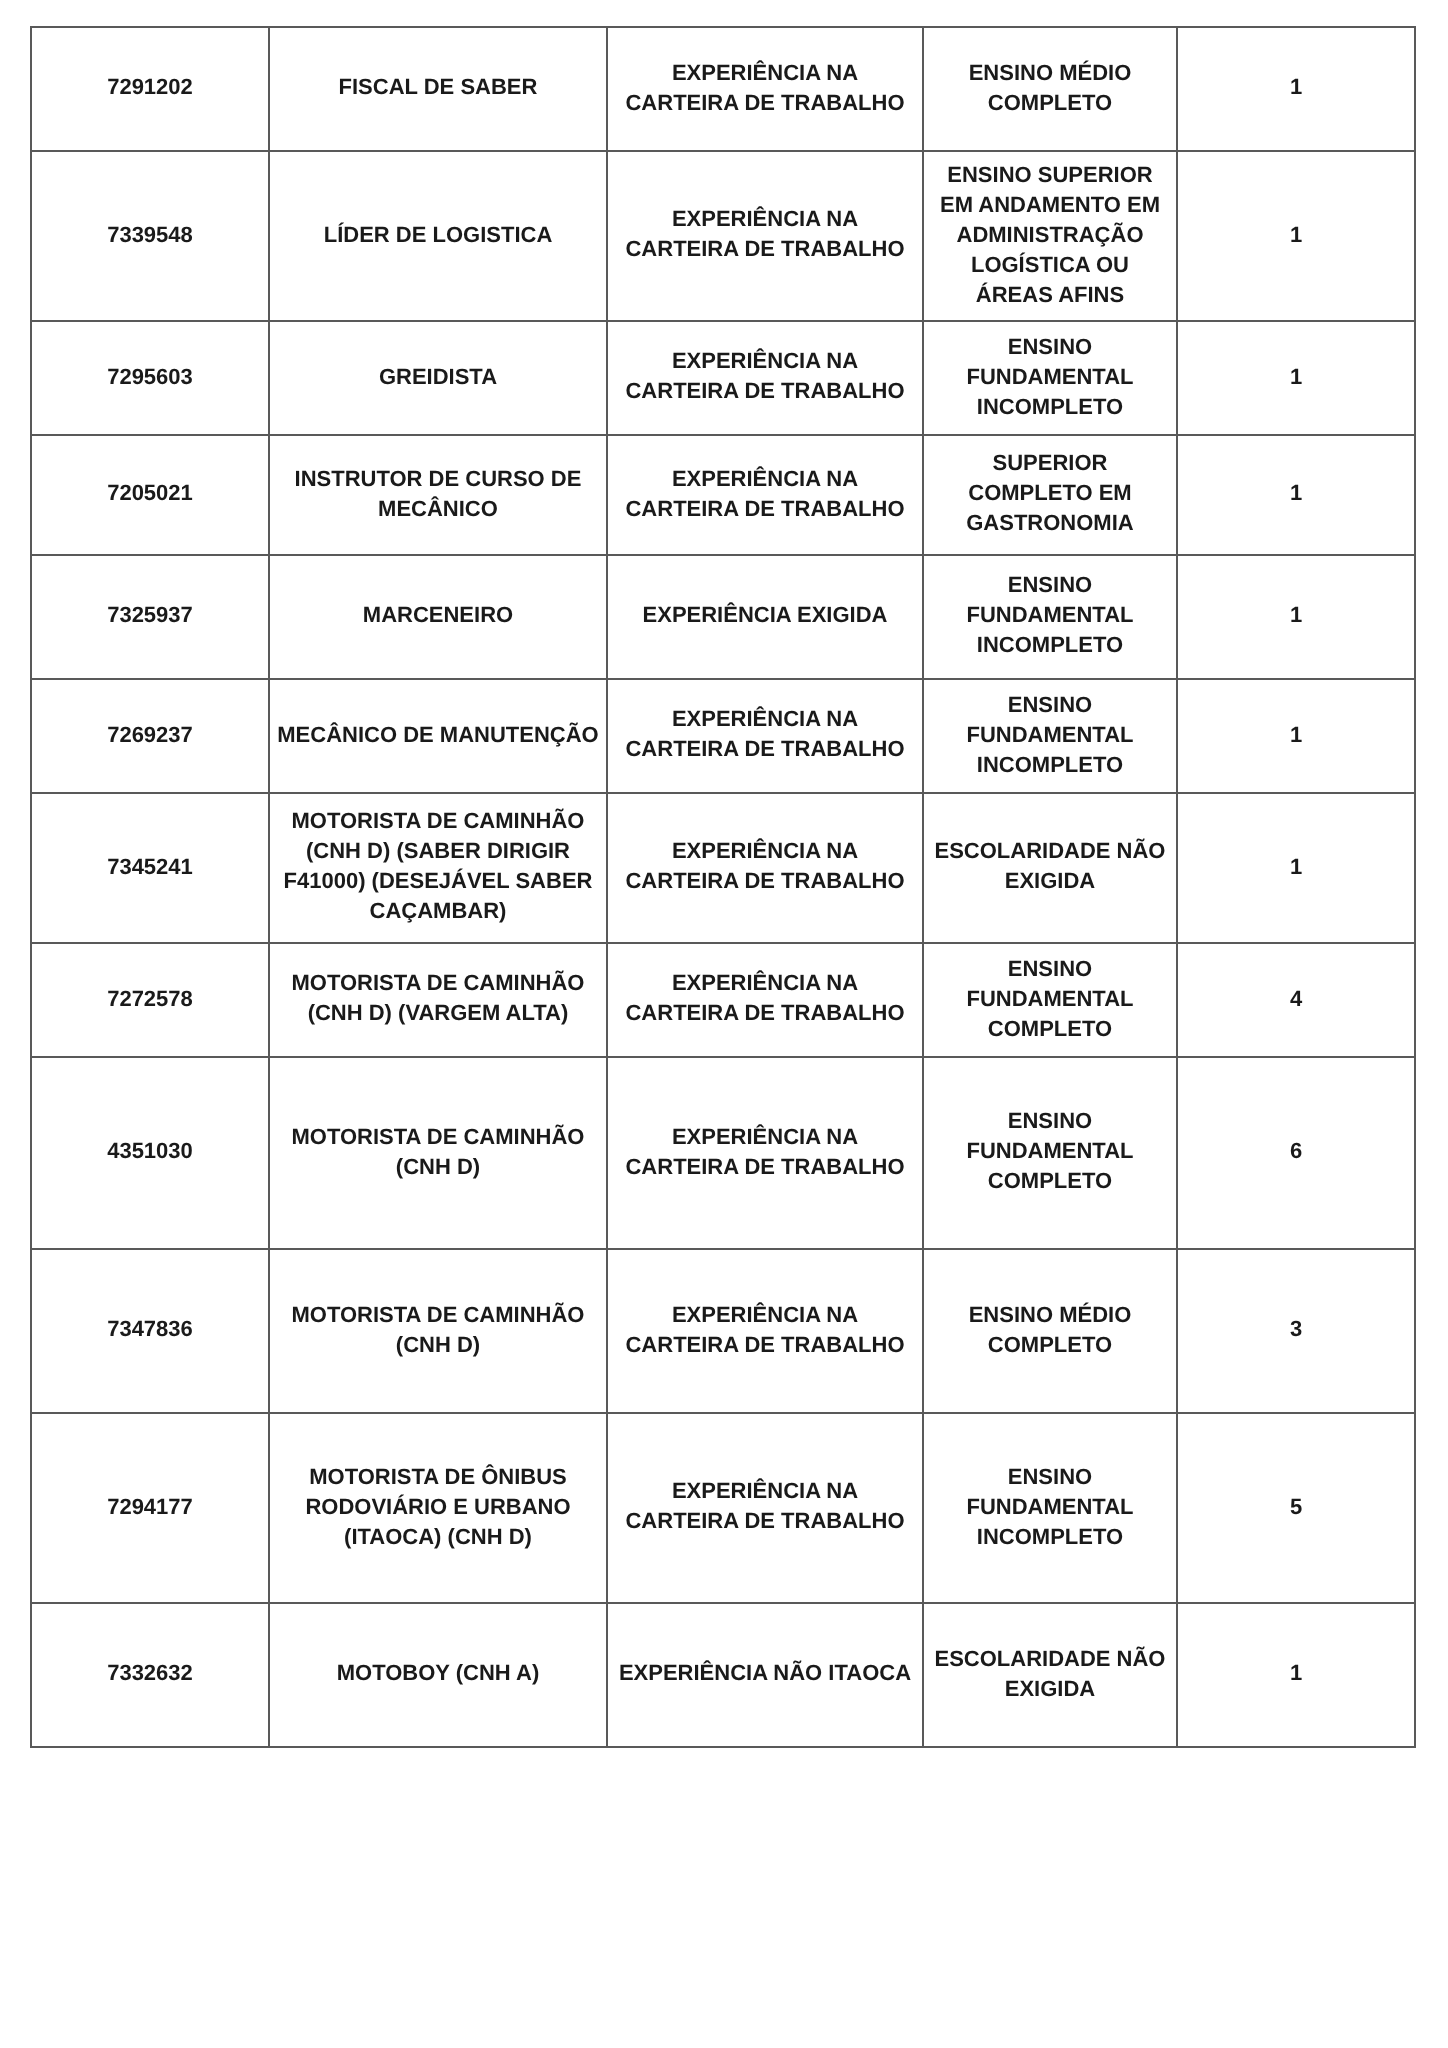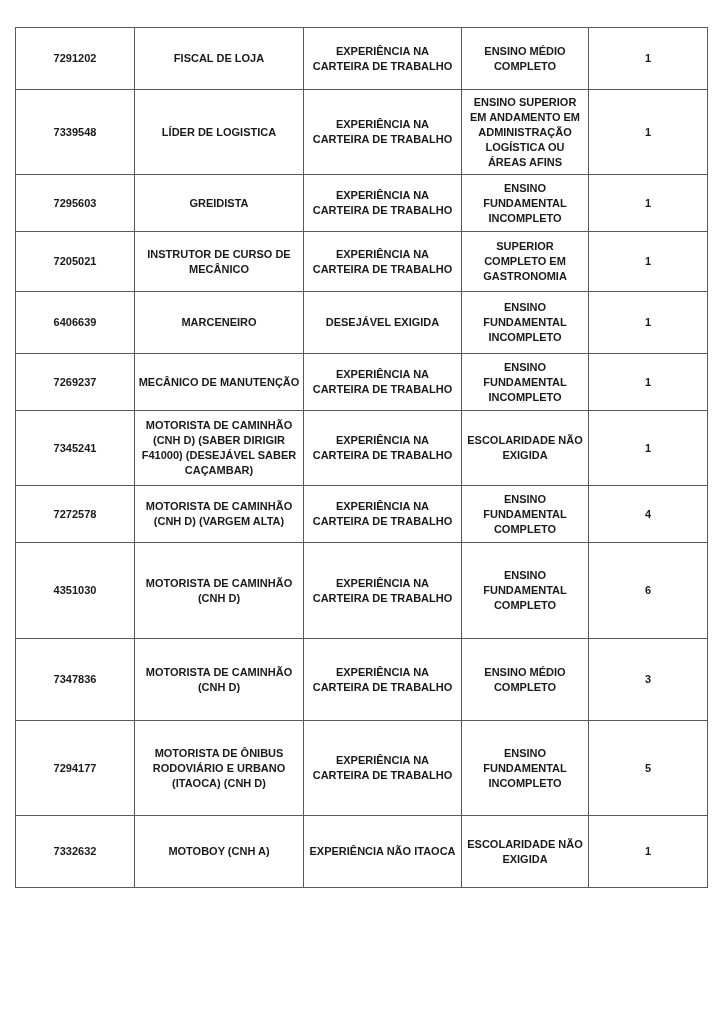--- a/index.html
+++ b/index.html
@@ -9,21 +9,21 @@
   }
   body {
     width: 724px;
     height: 1024px;
     position: relative;
     font-family: "Liberation Sans", sans-serif;
   }
   table.vacancies {
     position: absolute;
     left: 15px;
-    top: 27px;
+    top: 13px;
     width: 692px;
     border-collapse: collapse;
     table-layout: fixed;
     background: #ffffff;
   }
   table.vacancies td {
     border: 1px solid #595959;
     text-align: center;
     vertical-align: middle;
     font-weight: 700;
@@ -47,21 +47,21 @@
   <colgroup>
     <col class="c1">
       <col class="c2">
       <col class="c3">
       <col class="c4">
       <col class="c5">
   </colgroup>
   <tbody>
     <tr style="height:62px;">
       <td>7291202</td>
-      <td>FISCAL DE LOJA</td>
+      <td>FISCAL DE SABER</td>
       <td>EXPERIÊNCIA NA CARTEIRA DE TRABALHO</td>
       <td>ENSINO MÉDIO COMPLETO</td>
       <td>1</td>
     </tr>
     <tr style="height:85px;">
       <td>7339548</td>
       <td>LÍDER DE LOGISTICA</td>
       <td>EXPERIÊNCIA NA CARTEIRA DE TRABALHO</td>
       <td>ENSINO SUPERIOR EM ANDAMENTO EM ADMINISTRAÇÃO LOGÍSTICA OU ÁREAS AFINS</td>
       <td>1</td>
@@ -74,23 +74,23 @@
       <td>1</td>
     </tr>
     <tr style="height:60px;">
       <td>7205021</td>
       <td>INSTRUTOR DE CURSO DE MECÂNICO</td>
       <td>EXPERIÊNCIA NA CARTEIRA DE TRABALHO</td>
       <td>SUPERIOR COMPLETO EM GASTRONOMIA</td>
       <td>1</td>
     </tr>
     <tr style="height:62px;">
-      <td>6406639</td>
+      <td>7325937</td>
       <td>MARCENEIRO</td>
-      <td>DESEJÁVEL EXIGIDA</td>
+      <td>EXPERIÊNCIA EXIGIDA</td>
       <td>ENSINO FUNDAMENTAL INCOMPLETO</td>
       <td>1</td>
     </tr>
     <tr style="height:57px;">
       <td>7269237</td>
       <td>MECÂNICO DE MANUTENÇÃO</td>
       <td>EXPERIÊNCIA NA CARTEIRA DE TRABALHO</td>
       <td>ENSINO FUNDAMENTAL INCOMPLETO</td>
       <td>1</td>
     </tr>

